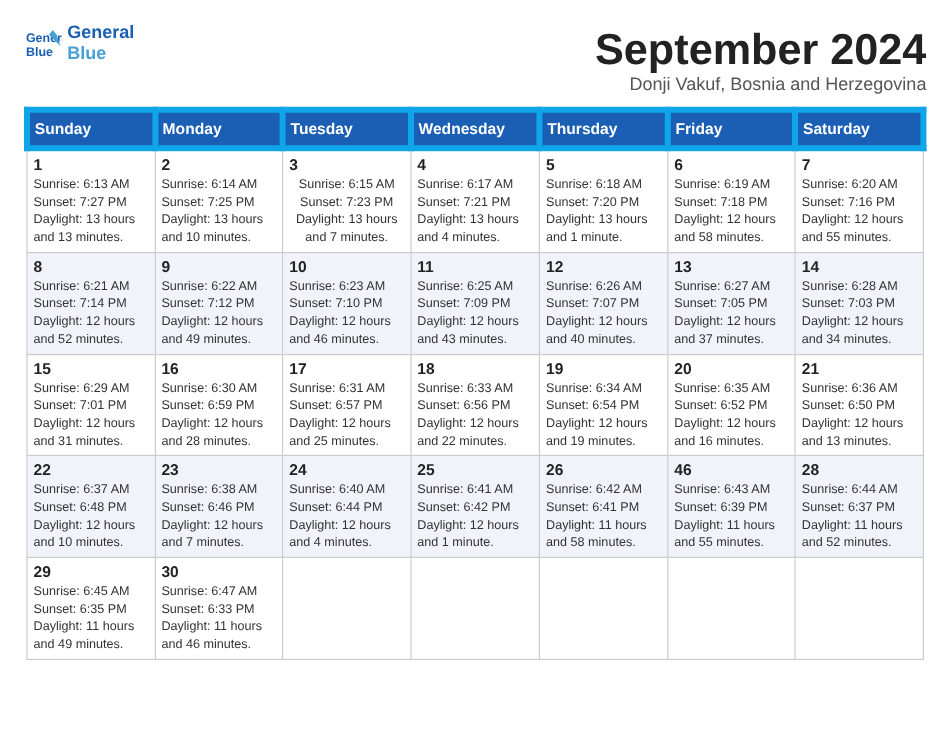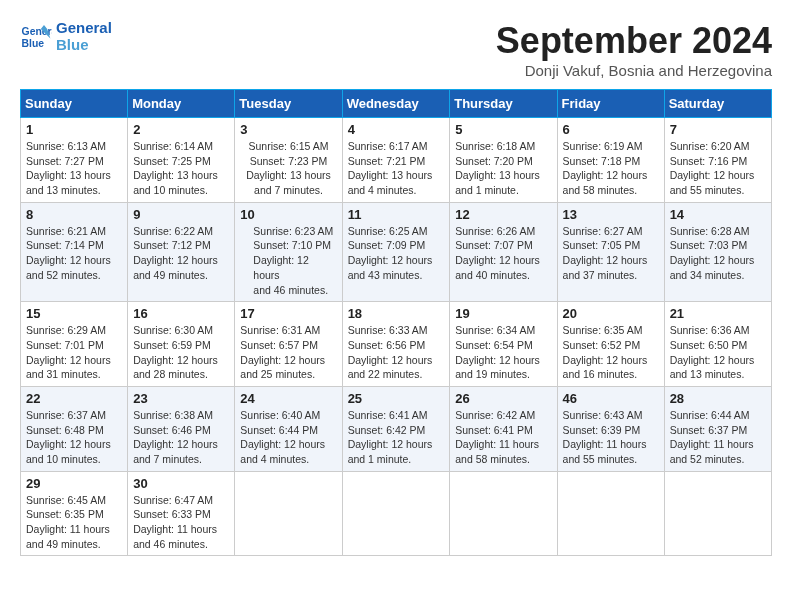--- a/index.html
+++ b/index.html
@@ -42,21 +42,21 @@
       border-collapse: collapse;
       font-size: 11px;
     }
     .calendar th {
       background-color: #1a5fb4;
       color: #fff;
       padding: 6px 4px;
       text-align: left;
       font-size: 13px;
       font-weight: bold;
-      border: 1px solid #0ea5e9;
+      border: 5px solid #0ea5e9;
     }
     .calendar td {
       border: 1px solid #ccc;
       vertical-align: top;
       padding: 4px 5px;
       width: 108px;
       min-height: 80px;
       background: #fff;
     }
     .calendar tr:nth-child(even) td {
@@ -173,21 +173,21 @@
         </td>
         <td>
           <span class="day-num">9</span>
           <div class="day-info" style="white-space: pre-line;">Sunrise: 6:22 AM
 Sunset: 7:12 PM
 Daylight: 12 hours
 and 49 minutes.</div>
         </td>
         <td>
           <span class="day-num">10</span>
-          <div class="day-info" style="white-space: pre-line; margin-left: 13px;">Sunrise: 6:23 AM
+          <div class="day-info" style="white-space: pre-line;">Sunrise: 6:23 AM
 Sunset: 7:10 PM
 Daylight: 12 hours
 and 46 minutes.</div>
         </td>
         <td>
           <span class="day-num">11</span>
           <div class="day-info" style="white-space: pre-line;">Sunrise: 6:25 AM
 Sunset: 7:09 PM
 Daylight: 12 hours
 and 43 minutes.</div>

